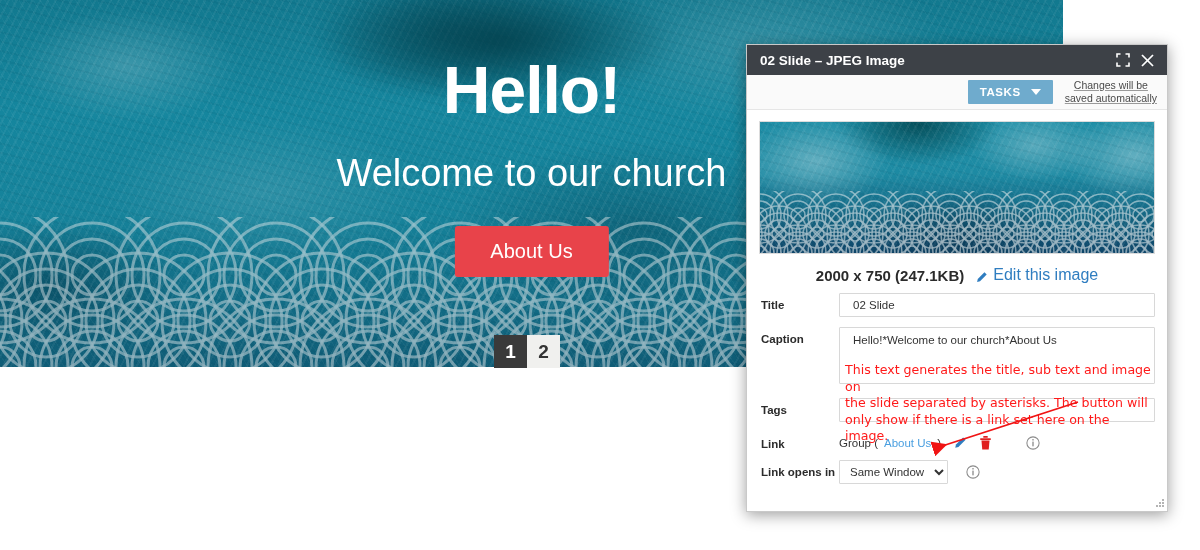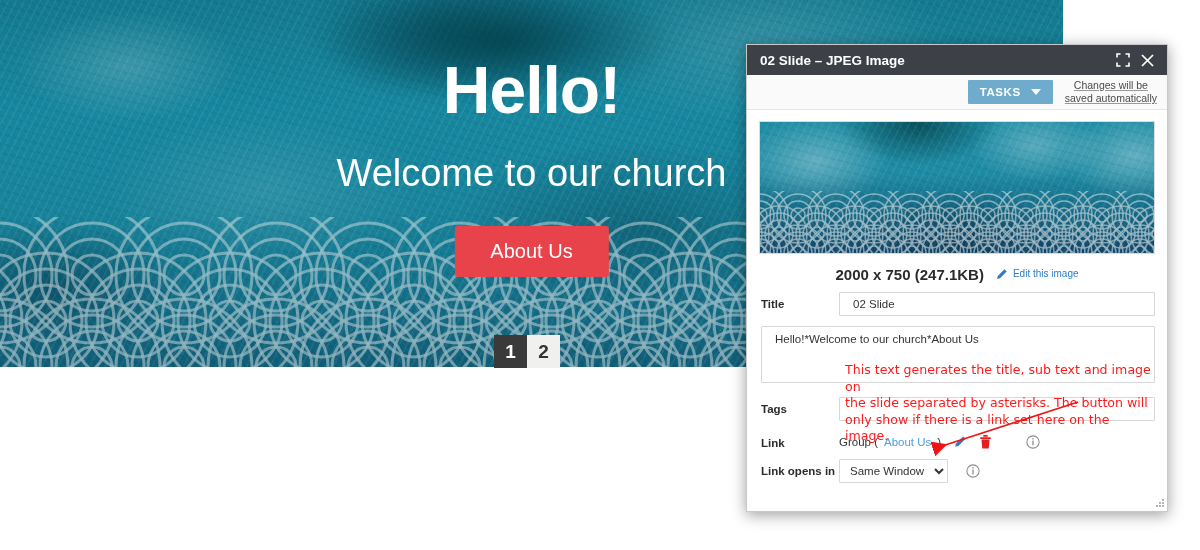--- a/index.html
+++ b/index.html
@@ -105,21 +105,21 @@
   #thumb-wrap { padding:11px 12px 0 12px; }
   #thumb {
     height:133px; width:100%; position:relative; overflow:hidden;
     border:1px solid #dcdcdc;
   }
   #meta {
     display:flex; align-items:center; justify-content:center; gap:11px;
     padding:12px 0 9px 0;
   }
   #meta .dims { font-size:15px; font-weight:bold; color:#2b2b2b; }
-  #edit-link { font-size:10px; color:#2f7dc0; cursor:pointer; display:flex; align-items:flex-start; gap:5px; }
+  #edit-link { font-size:16px; color:#2f7dc0; cursor:pointer; display:flex; align-items:flex-end; gap:5px; }
 
   #form { padding:0 12px 0 14px; }
   .row { display:flex; margin-bottom:10px; }
   .row .lbl { width:78px; flex:none; font-size:11.5px; color:#2b2b2b; font-weight:bold; padding-top:6px; }
   .row .fld { flex:1; }
   input.txt, textarea.txt, select.sel {
     width:100%; font-family:inherit; font-size:11.5px; color:#333;
     border:1px solid #d8d8d8; background:#fff; padding:5px 13px; border-radius:1px;
     outline:none;
   }
@@ -324,20 +324,21 @@
     <div id="form">
 
       <div class="row">
         <div class="lbl">Title</div>
         <div class="fld">
           <input class="txt" type="text" value="02 Slide" style="">
         </div>
       </div>
 
       <div class="row">
+        <div class="lbl">Caption</div>
         <div class="fld">
           <textarea class="txt" style="">Hello!*Welcome to our church*About Us</textarea>
         </div>
       </div>
 
       <div class="row">
         <div class="lbl">Tags</div>
         <div class="fld">
           <input class="txt" type="text" value="" style="">
         </div>

